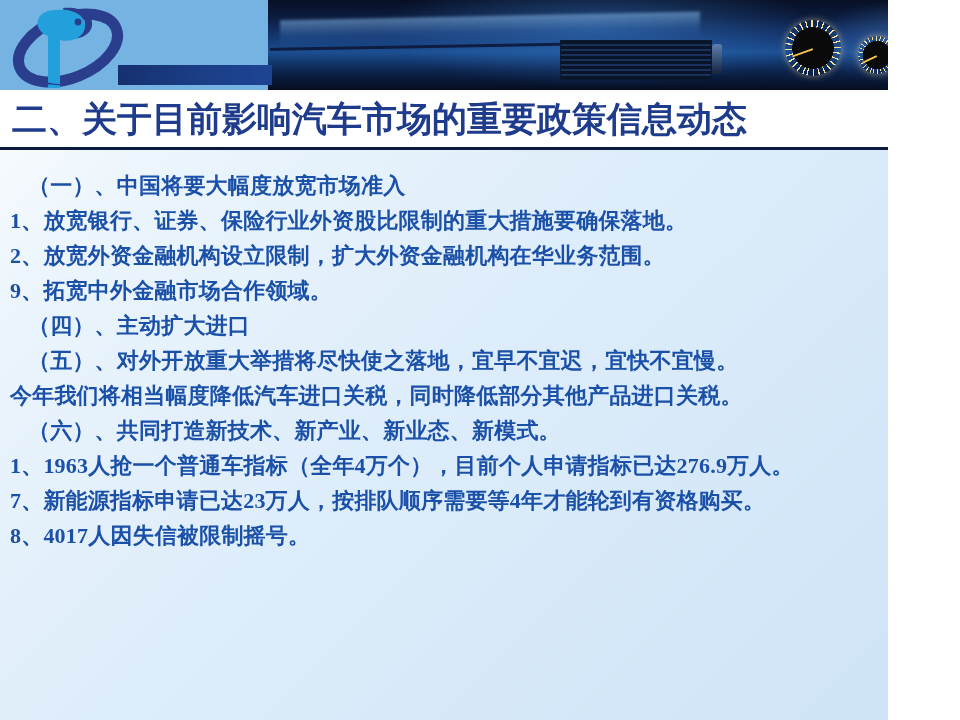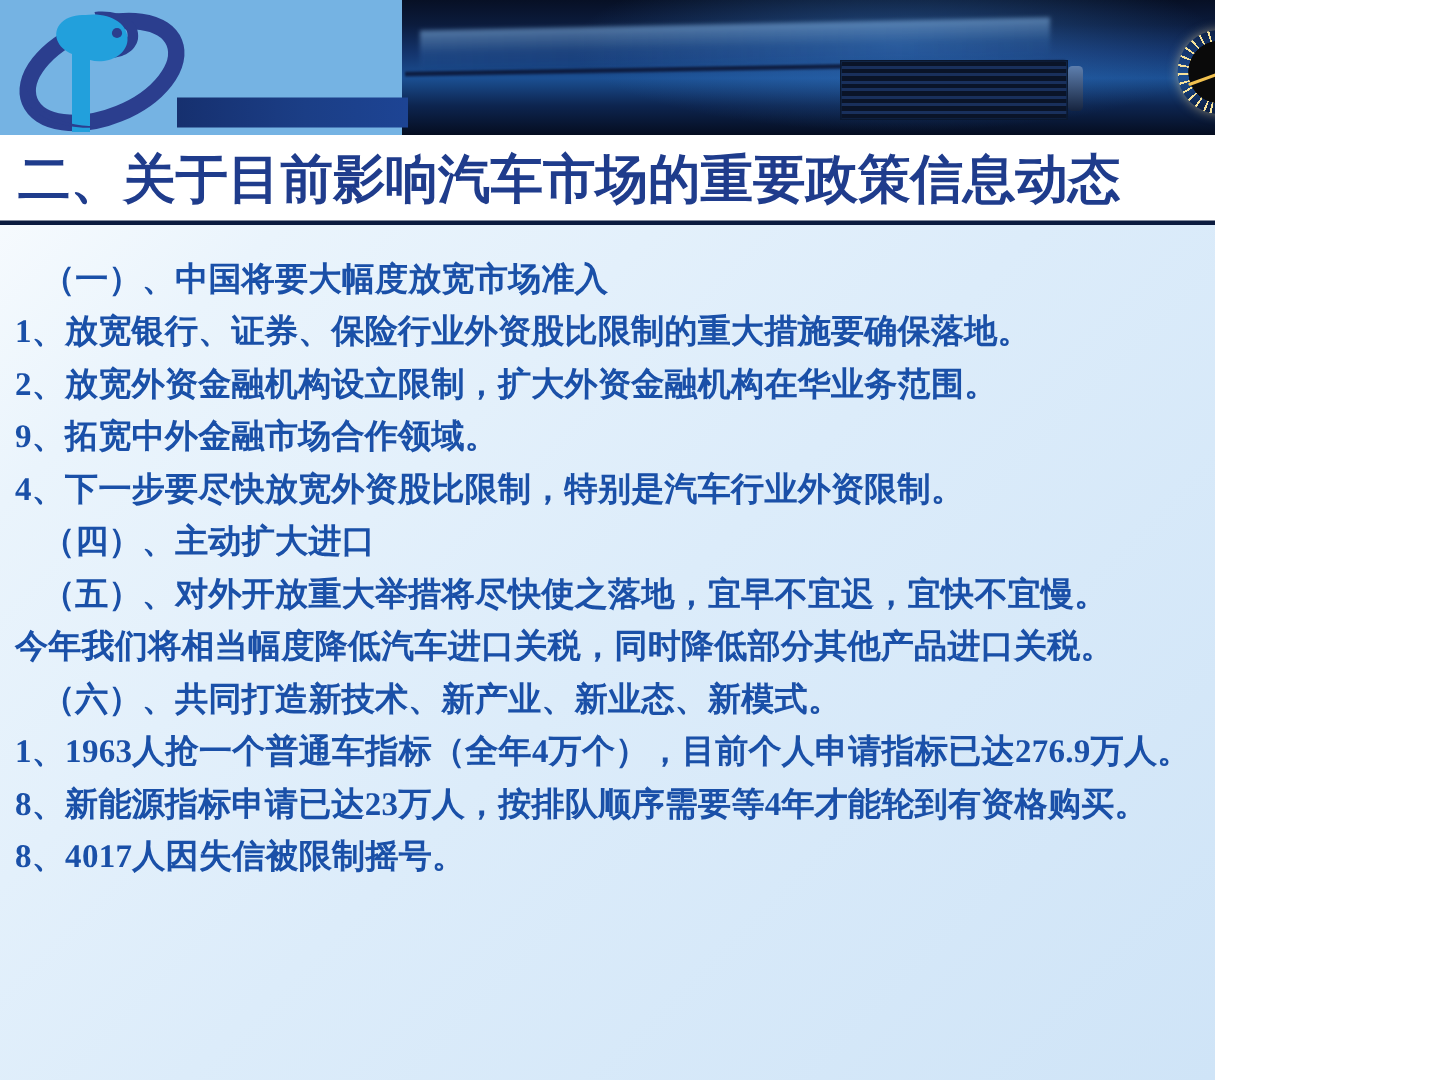--- a/index.html
+++ b/index.html
@@ -6,21 +6,21 @@
     margin: 0;
     padding: 0;
     background: #ffffff;
   }
   body {
     font-family: "Liberation Serif", "DejaVu Serif", serif;
   }
 
   .slide {
     position: relative;
-    width: 810px;
+    width: 888px;
     height: 720px;
     overflow: hidden;
     background: linear-gradient(135deg, #ffffff 0%, #eaf4fc 22%, #dcecfa 55%, #cfe4f7 100%);
   }
 
   
   .header {
     position: absolute;
     left: 0; top: 0;
     width: 960px;
@@ -200,25 +200,24 @@
   <div class="title-band"></div>
   <div class="title-text">二、关于目前影响汽车市场的重要政策信息动态</div>
   <div class="title-rule"></div>
 
   <div class="body-area">
     <div class="lines" id="body-lines">
         <div class="line indent">（一）、中国将要大幅度放宽市场准入</div>
         <div class="line">1、放宽银行、证券、保险行业外资股比限制的重大措施要确保落地。</div>
         <div class="line">2、放宽外资金融机构设立限制，扩大外资金融机构在华业务范围。</div>
         <div class="line">9、拓宽中外金融市场合作领域。</div>
-        <div class="line">4、下一步要尽快放宽外资股比限制，特别是汽车行业外资限制。</div>
         <div class="line indent">（四）、主动扩大进口</div>
         <div class="line indent">（五）、对外开放重大举措将尽快使之落地，宜早不宜迟，宜快不宜慢。</div>
         <div class="line">今年我们将相当幅度降低汽车进口关税，同时降低部分其他产品进口关税。</div>
         <div class="line indent">（六）、共同打造新技术、新产业、新业态、新模式。</div>
         <div class="line">1、1963人抢一个普通车指标（全年4万个），目前个人申请指标已达276.9万人。</div>
-        <div class="line">8、新能源指标申请已达23万人，按排队顺序需要等4年才能轮到有资格购买。</div>
+        <div class="line">7、新能源指标申请已达23万人，按排队顺序需要等4年才能轮到有资格购买。</div>
         <div class="line">8、4017人因失信被限制摇号。</div>
       </div>
 
   </div>
 
 </div>
 
 </body></html>

